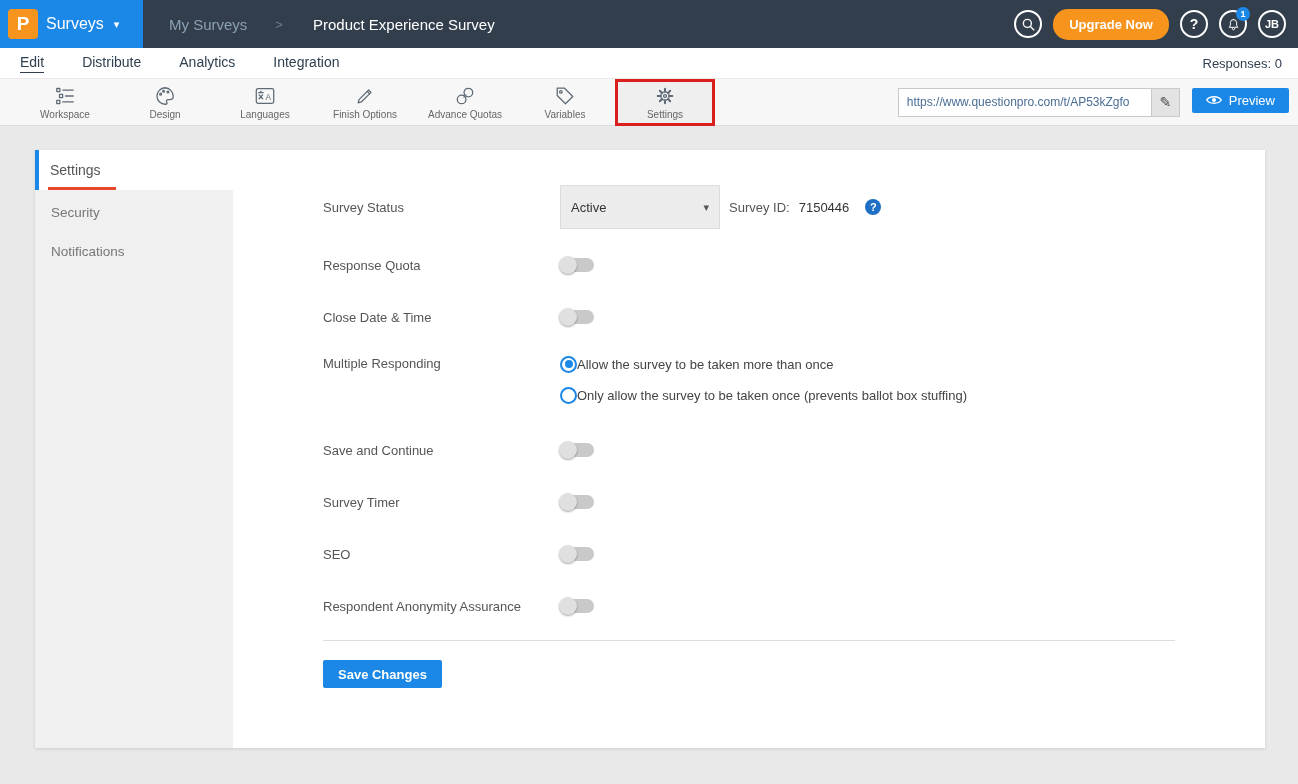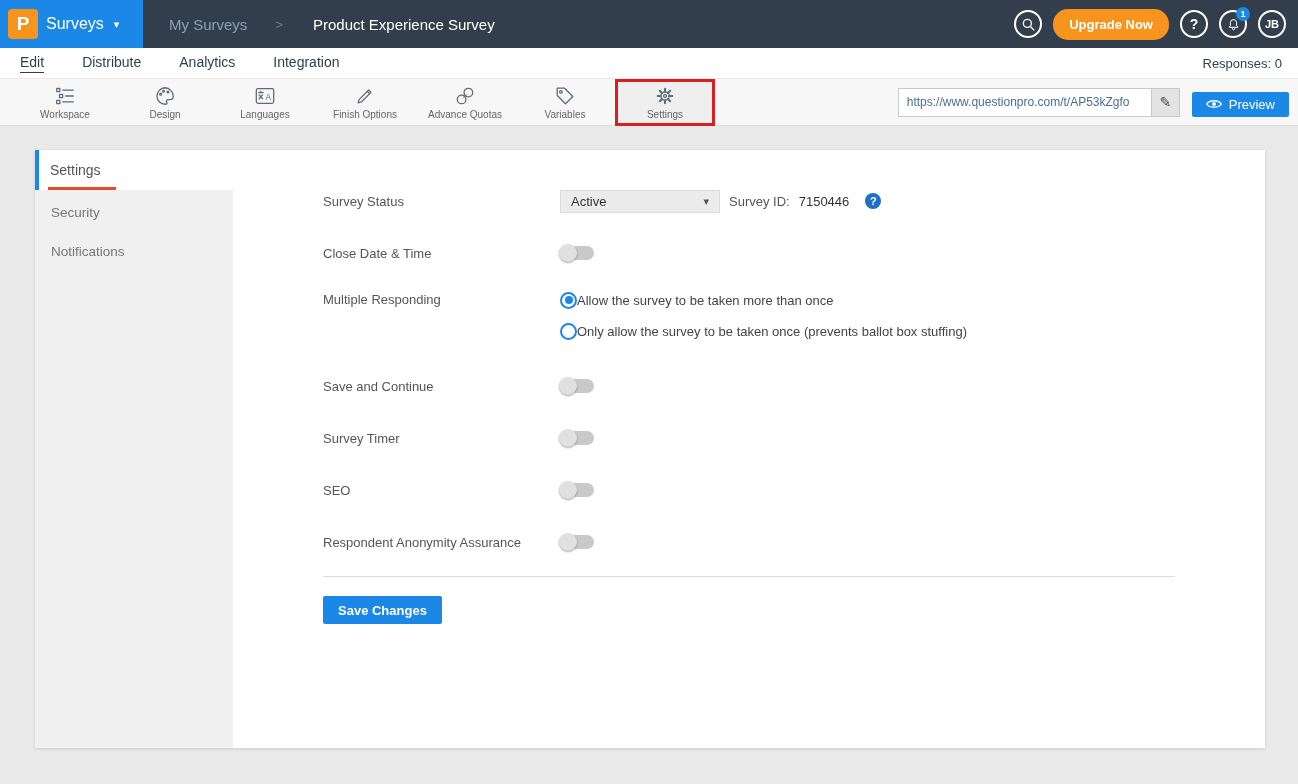--- a/index.html
+++ b/index.html
@@ -36,21 +36,21 @@
   .nav-tab.active { border-bottom: 1px solid #2e3f50; }
   .responses { margin-left: auto; font-size: 13px; color: #2e3f50; }
   
   .toolbar { height: 48px; background: #f7f7f7; border-top: 1px solid #e8e8e8; border-bottom: 1px solid #ddd;
              display: flex; align-items: center; padding-left: 15px; }
   .tool-item { width: 100px; height: 47px; display: flex; flex-direction: column; align-items: center;
                justify-content: center; gap: 2px; cursor: pointer; flex: none; }
   .tool-item.highlighted { border: 3px solid #d9201f; background: #efefef; }
   .tool-label { font-size: 10px; color: #666; white-space: nowrap; }
   .tool-icon { height: 22px; display: flex; align-items: center; justify-content: center; }
-  .toolbar-right { margin-left: auto; display: flex; align-items: flex-end; gap: 12px; padding-right: 9px; }
+  .toolbar-right { margin-left: auto; display: flex; align-items: flex-start; gap: 12px; padding-right: 9px; }
   .url-box { display: flex; width: 282px; height: 29px; border: 1px solid #c9c9c9; background: #fff; align-items: stretch; }
   .url-input { flex: 1; border: none; outline: none; font-size: 12px; color: #4a6e96; padding: 0 8px;
                font-family: "Liberation Sans", sans-serif; min-width: 0; }
   .edit-btn { width: 28px; background: #e3e3e3; border-left: 1px solid #c9c9c9; display: flex;
               align-items: center; justify-content: center; font-size: 14px; color: #444; cursor: pointer; }
   .preview-btn { height: 25px; background: #1b87e6; color: #fff; border: none; border-radius: 2px;
                  display: flex; align-items: center; gap: 7px; padding: 0 14px; font-size: 13px;
                  cursor: pointer; font-family: "Liberation Sans", sans-serif; }
   
   .main { height: 658px; background: #e9e9e9; position: relative; }
@@ -61,21 +61,21 @@
                 font-size: 14px; color: #555; cursor: pointer; }
   .title-underline { position: absolute; left: 13px; top: 37px; width: 68px; height: 3px; background: #e8472b; }
   .side-panel { position: absolute; left: 0; top: 40px; width: 198px; bottom: 0; background: #f0f0f0; padding-top: 3px; }
   .side-item { height: 39px; display: flex; align-items: center; padding-left: 16px; font-size: 13.5px;
                color: #777; cursor: pointer; }
   .content { position: absolute; left: 198px; top: 0; right: 0; bottom: 0; padding: 35px 0 0 90px; }
   .row { display: flex; align-items: center; min-height: 32px; margin-bottom: 20px; }
   .row.top-align { align-items: flex-start; margin-bottom: 28px; }
   .row-label { width: 237px; font-size: 13px; color: #555; flex: none; }
   .row.top-align .row-label { line-height: 22px; }
-  .select { width: 160px; height: 23px; background: #ececec; border: 1px solid #dcdcdc;
+  .select { width: 160px; height: 44px; background: #ececec; border: 1px solid #dcdcdc;
             display: flex; align-items: center; justify-content: space-between; padding: 0 10px;
             font-size: 13px; color: #333; cursor: pointer; flex: none; }
   .select .caret { font-size: 11px; color: #555; }
   .sid-label { margin-left: 9px; font-size: 13px; color: #555; }
   .sid-value { margin-left: 9px; font-size: 13px; color: #333; }
   .help-circle { margin-left: 16px; width: 16px; height: 16px; border-radius: 50%; background: #1f6fc4;
                  color: #fff; font-size: 11px; font-weight: bold; display: flex; align-items: center;
                  justify-content: center; cursor: pointer; flex: none; }
   .toggle { width: 34px; height: 14px; background: #c9c9c9; border-radius: 8px; position: relative;
             cursor: pointer; flex: none; }
@@ -268,20 +268,26 @@
         <div class="row-label">Survey Status</div>
         <div class="select">
           <span>Active</span>
           <span class="caret">▾</span>
         </div>
         <span class="sid-label">Survey ID:</span>
         <span class="sid-value">7150446</span>
         <span class="help-circle">?</span>
       </div>
 
+      <div class="row">
+        <div class="row-label">Response Quota</div>
+        <div class="toggle">
+            <span class="knob"></span>
+          </div>
+      </div>
 
       <div class="row">
         <div class="row-label">Close Date &amp; Time</div>
         <div class="toggle">
             <span class="knob"></span>
           </div>
       </div>
 
       <div class="row top-align">
         <div class="row-label">Multiple Responding</div>

